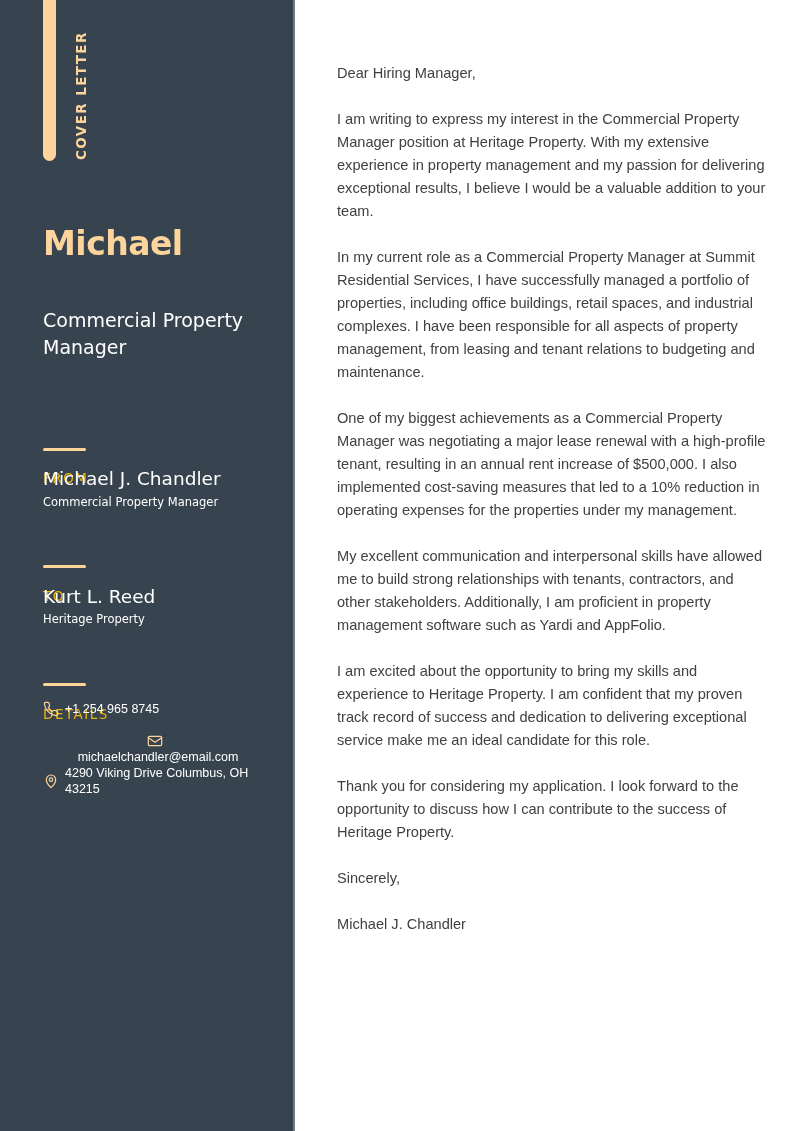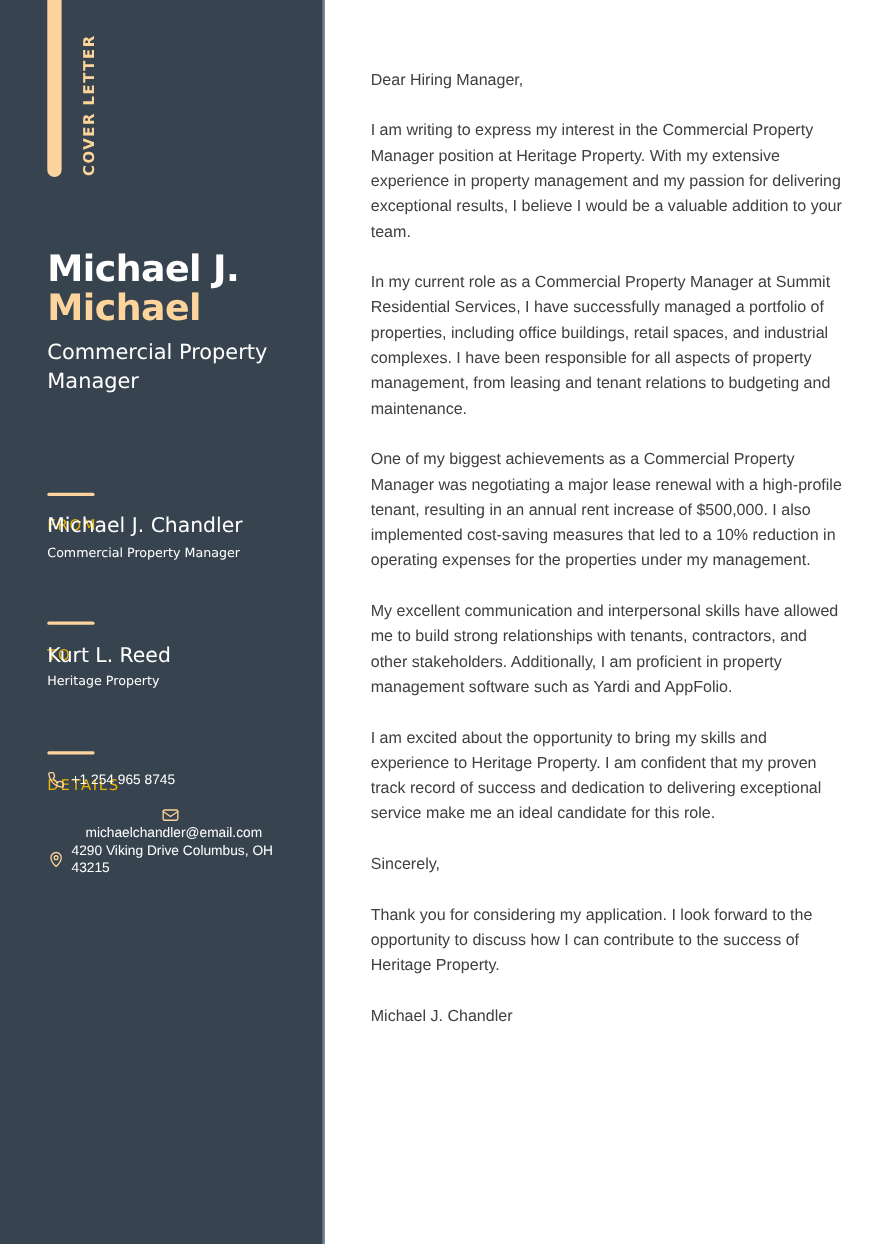--- a/index.html
+++ b/index.html
@@ -66,21 +66,20 @@
   .letter p { margin-bottom: 23px; }
 </style>
 </head>
 <body>
 
 <aside class="sidebar">
   <div class="accent-bar"></div>
   <div class="vertical-label">COVER LETTER</div>
 
   <h1 class="name">
-    <span class="first">Michael J.</span>
     <span class="last">Michael</span>
   </h1>
   <div class="role">Commercial Property Manager</div>
 
   <div class="section-heading" style="top:426px;">FROM</div>
   <div class="section-underline" style="top:448px;"></div>
   <div class="party-name" style="top:468px;">Michael J. Chandler</div>
   <div class="party-sub" style="top:495px;">Commercial Property Manager</div>
 
   <div class="section-heading" style="top:544px;">TO</div>
@@ -119,16 +118,16 @@
   </div>
 </aside>
 
 <main class="letter">
   <p>Dear Hiring Manager,</p>
   <p>I am writing to express my interest in the Commercial Property Manager position at Heritage Property. With my extensive experience in property management and my passion for delivering exceptional results, I believe I would be a valuable addition to your team.</p>
   <p>In my current role as a Commercial Property Manager at Summit Residential Services, I have successfully managed a portfolio of properties, including office buildings, retail spaces, and industrial complexes. I have been responsible for all aspects of property management, from leasing and tenant relations to budgeting and maintenance.</p>
   <p>One of my biggest achievements as a Commercial Property Manager was negotiating a major lease renewal with a high-profile tenant, resulting in an annual rent increase of $500,000. I also implemented cost-saving measures that led to a 10% reduction in operating expenses for the properties under my management.</p>
   <p>My excellent communication and interpersonal skills have allowed me to build strong relationships with tenants, contractors, and other stakeholders. Additionally, I am proficient in property management software such as Yardi and AppFolio.</p>
   <p>I am excited about the opportunity to bring my skills and experience to Heritage Property. I am confident that my proven track record of success and dedication to delivering exceptional service make me an ideal candidate for this role.</p>
+  <p>Thank you for considering my application. I look forward to the opportunity to discuss how I can contribute to the success of Heritage Property.</p>
   <p>Sincerely,</p>
-  <p>Thank you for considering my application. I look forward to the opportunity to discuss how I can contribute to the success of Heritage Property.</p>
   <p>Michael J. Chandler</p>
 </main>
 
 </body></html>

